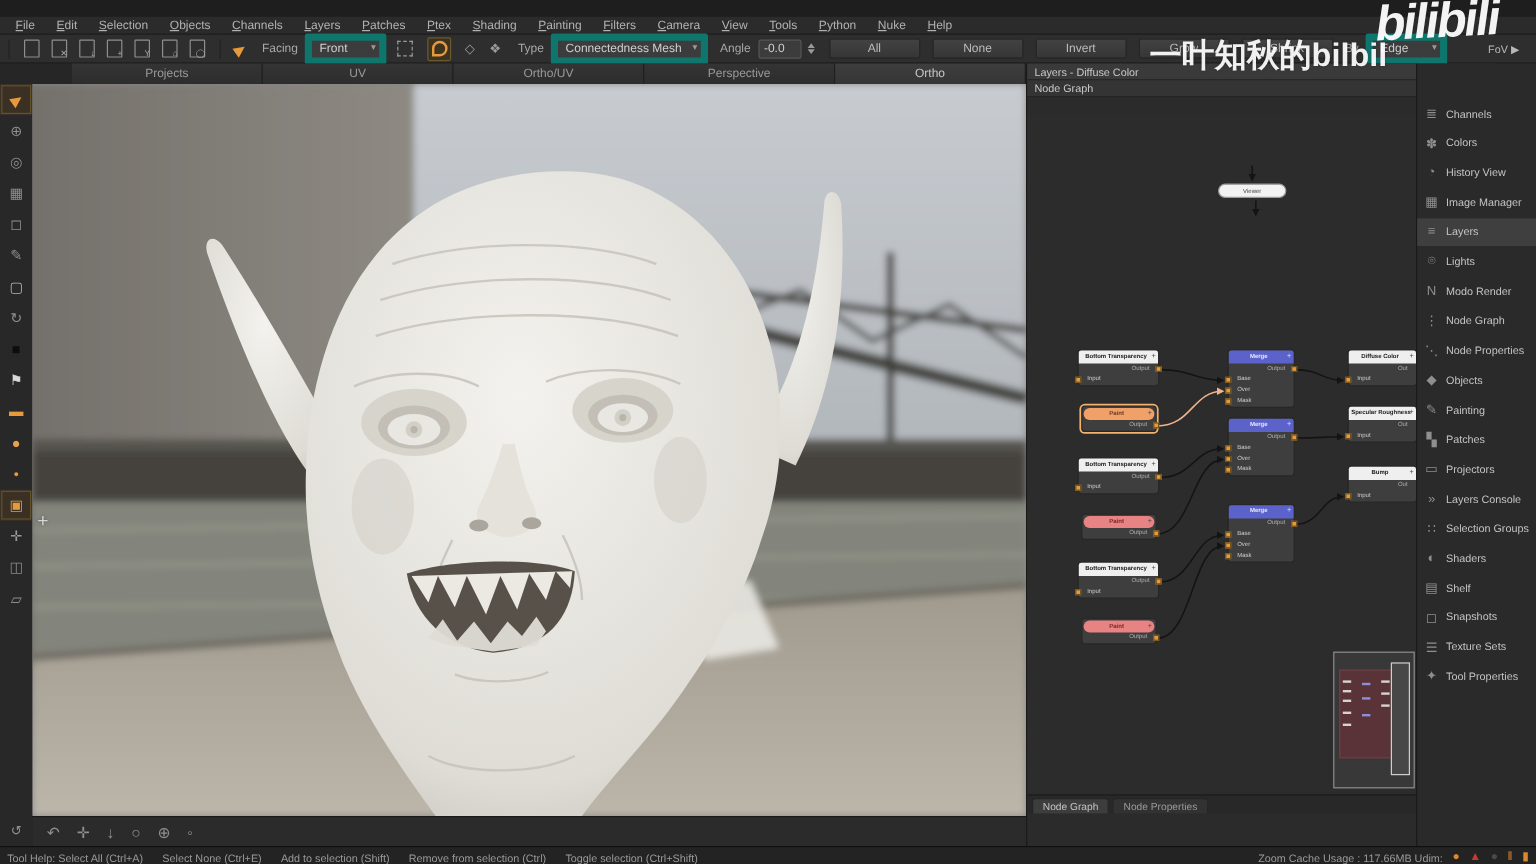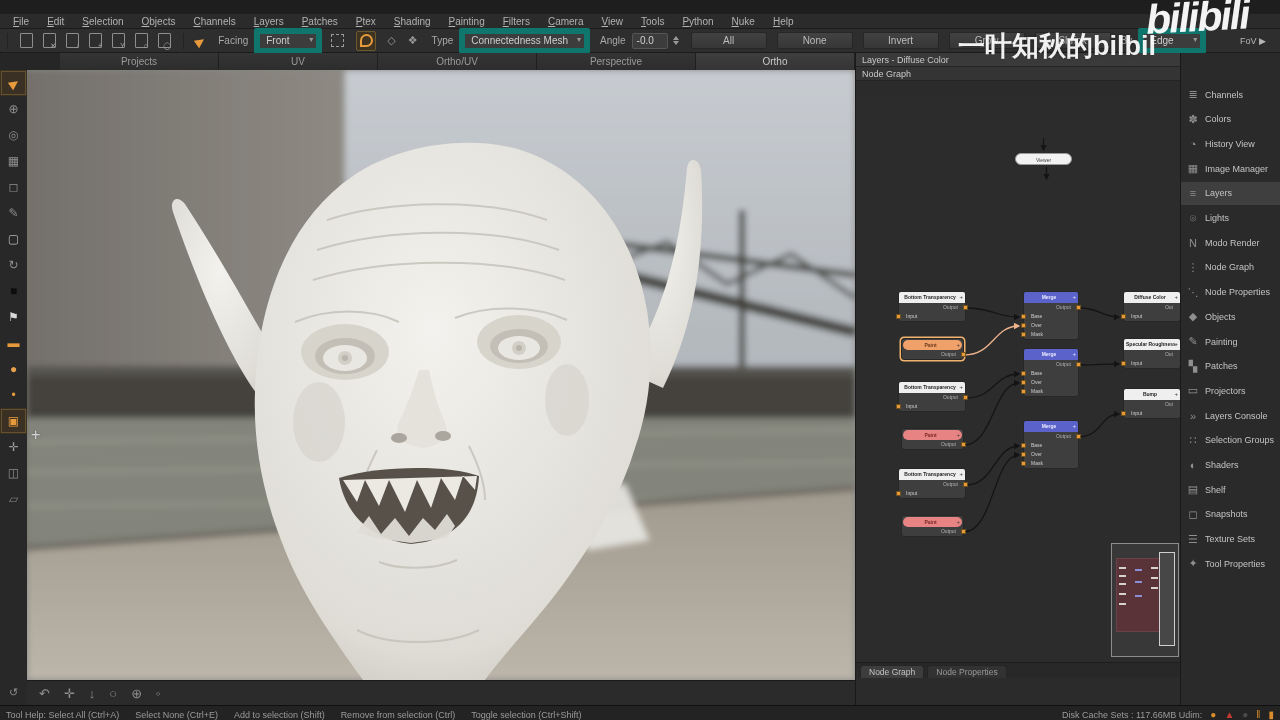--- a/index.html
+++ b/index.html
@@ -563,21 +563,21 @@
 
   <div id="statusbar" class="abs">
     <span id="status-segments" style="display:flex;">
         <span class="seg">Tool Help: Select All (Ctrl+A)</span>
         <span class="seg">Select None (Ctrl+E)</span>
         <span class="seg">Add to selection (Shift)</span>
         <span class="seg">Remove from selection (Ctrl)</span>
         <span class="seg">Toggle selection (Ctrl+Shift)</span>
       </span>
     <span id="status-right">
-      <span>Disk Cache Sets : 117.66MB Udim:</span>
+      <span>Zoom Cache Usage : 117.66MB Udim:</span>
       <span id="status-icons" style="display:flex;gap:8px;">
           <span class="st-icon" style="color: rgb(217, 138, 43);">●</span>
           <span class="st-icon" style="color: rgb(194, 58, 50);">▲</span>
           <span class="st-icon" style="color: rgb(74, 74, 74);">●</span>
           <span class="st-icon" style="color: rgb(217, 138, 43);">‖</span>
           <span class="st-icon" style="color: rgb(217, 138, 43);">▮</span>
         </span>
     </span>
   </div>
 

